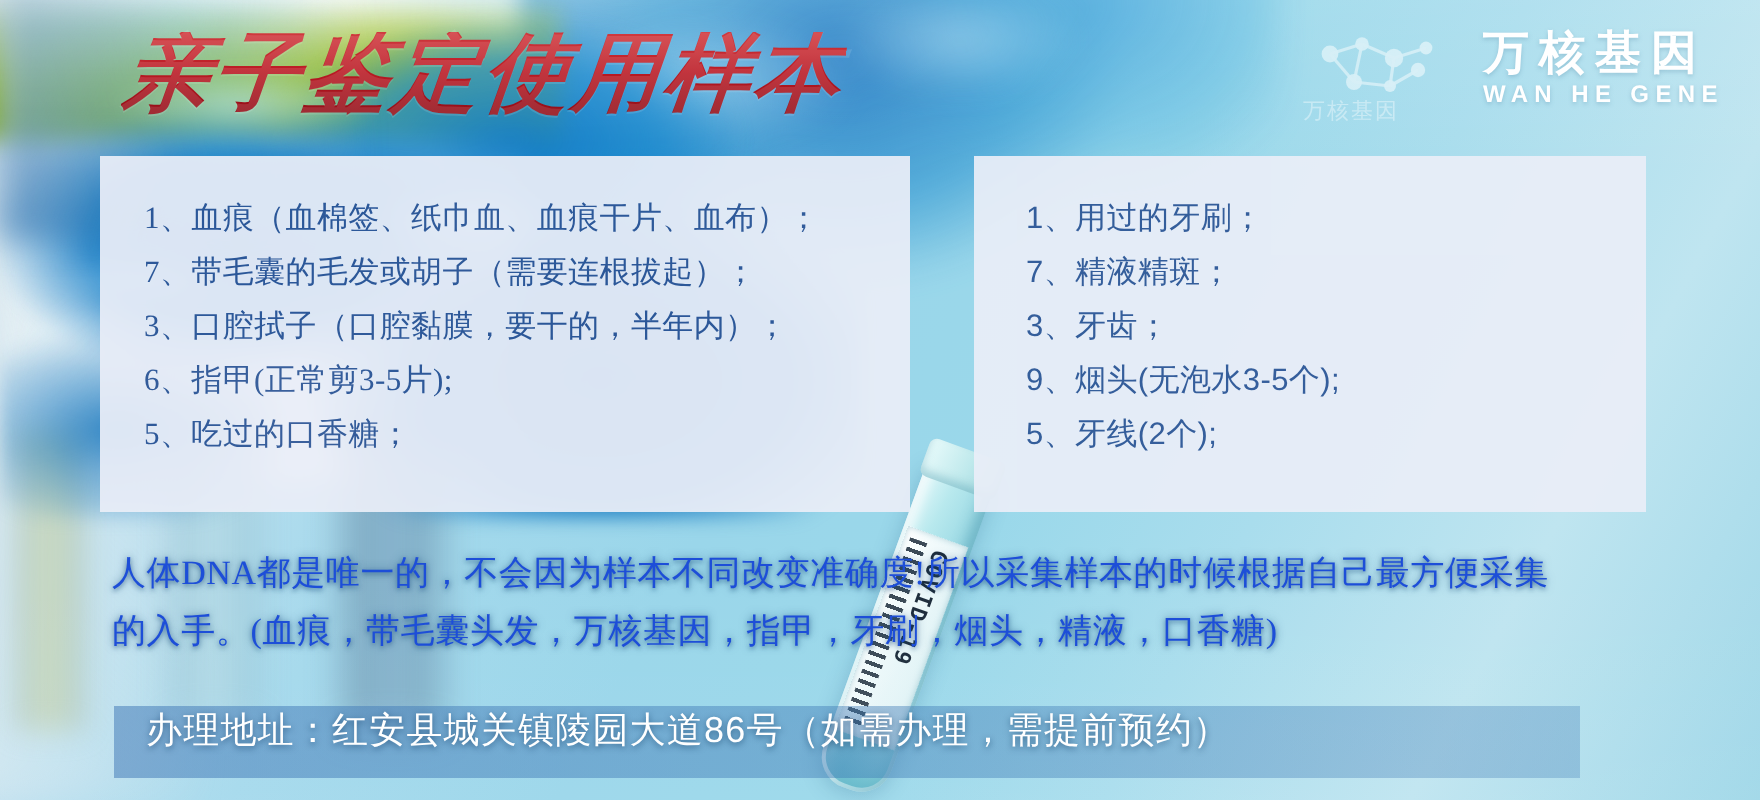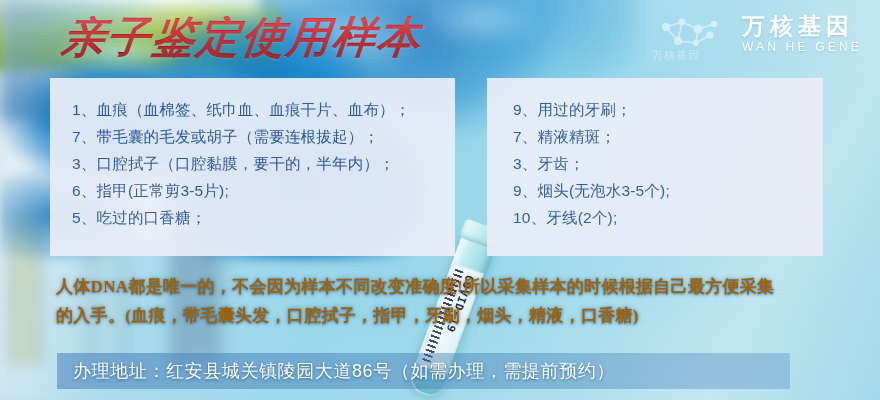--- a/index.html
+++ b/index.html
@@ -213,70 +213,70 @@
   .logo-text { line-height: 1.05; text-align: left; }
   .logo-cn {
     font-size: 23px;
     font-weight: 700;
     color: #ffffff;
     letter-spacing: 5px;
     text-shadow: 0 1px 2px rgba(90,140,170,.35);
   }
   .logo-en {
     font-size: 12px;
-    font-weight: 400;
+    font-weight: 700;
     color: #ffffff;
     letter-spacing: 3.2px;
     margin-top: 3px;
     text-shadow: 0 1px 2px rgba(90,140,170,.35);
   }
 
   
   .panel {
     position: absolute;
     top: 78px;
     height: 178px;
     background: #eaeef8;
     opacity: .93;
   }
-  #panel-left  { left: 50px;  width: 405px; }
+  #panel-left  { left: 50px;  width: 405px; font-family: Liberation Serif, serif; }
   #panel-right { left: 487px; width: 336px; }
 
   .panel ul { list-style: none; padding: 18px 0 0 22px; }
   .panel li {
     font-size: 15.5px;
     line-height: 27px;
     color: #2d5596;
     white-space: nowrap;
     letter-spacing: .2px;
   }
   #panel-right ul { padding-left: 26px; }
 
   
   .para {
     position: absolute;
     left: 56px; top: 272px;
     width: 790px;
     font-family: "Liberation Serif", "DejaVu Serif", serif;
     font-size: 17px;
     line-height: 29px;
-    font-weight: 700;
-    color: #a16207;
+    font-weight: 400;
+    color: #1d4ed8;
     text-shadow: 0 0 4px rgba(20,70,120,.55), 0 1px 2px rgba(20,70,120,.45);
     letter-spacing: .3px;
   }
 
   
   .address-strip {
     position: absolute;
     left: 57px; top: 353px;
     width: 733px; height: 36px;
     background: linear-gradient(90deg, rgba(70,125,185,.55) 0%, rgba(60,120,180,.42) 55%, rgba(60,120,180,.30) 100%);
     display: flex;
-    align-items: center;
+    align-items: flex-start;
   }
   .address-text {
     padding-left: 16px;
     font-size: 18px;
     color: #ffffff;
     letter-spacing: .6px;
     text-shadow: 0 1px 3px rgba(10,50,90,.6);
     white-space: nowrap;
   }
 </style>
@@ -349,30 +349,30 @@
       <li>1、血痕（血棉签、纸巾血、血痕干片、血布）；</li>
       <li>7、带毛囊的毛发或胡子（需要连根拔起）；</li>
       <li>3、口腔拭子（口腔黏膜，要干的，半年内）；</li>
       <li>6、指甲(正常剪3-5片);</li>
       <li>5、吃过的口香糖；</li>
     </ul>
   </div>
 
   <div class="panel" id="panel-right">
     <ul>
-      <li>9、用过的牙刷；</li>
+      <li>1、用过的牙刷；</li>
       <li>7、精液精斑；</li>
       <li>3、牙齿；</li>
       <li>9、烟头(无泡水3-5个);</li>
-      <li>10、牙线(2个);</li>
+      <li>5、牙线(2个);</li>
     </ul>
   </div>
 
   <div class="para">
     <div>人体DNA都是唯一的，不会因为样本不同改变准确度!所以采集样本的时候根据自己最方便采集</div>
-    <div>的入手。(血痕，带毛囊头发，口腔拭子，指甲，牙刷，烟头，精液，口香糖)</div>
+    <div>的入手。(血痕，带毛囊头发，万核基因，指甲，牙刷，烟头，精液，口香糖)</div>
   </div>
 
   <div class="address-strip">
     <div class="address-text">办理地址：红安县城关镇陵园大道86号（如需办理，需提前预约）</div>
   </div>
 
 </div>
 
 </body></html>

